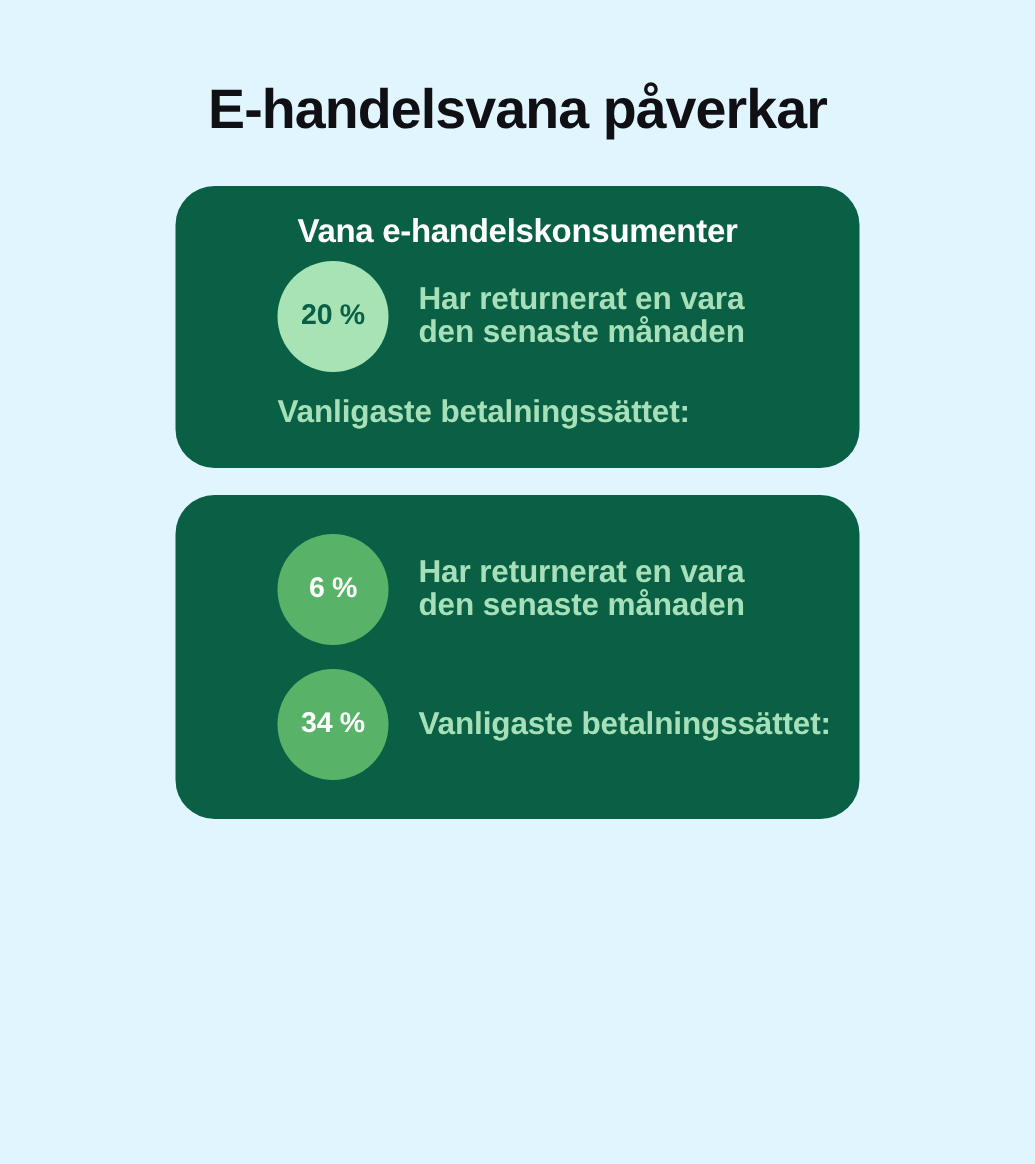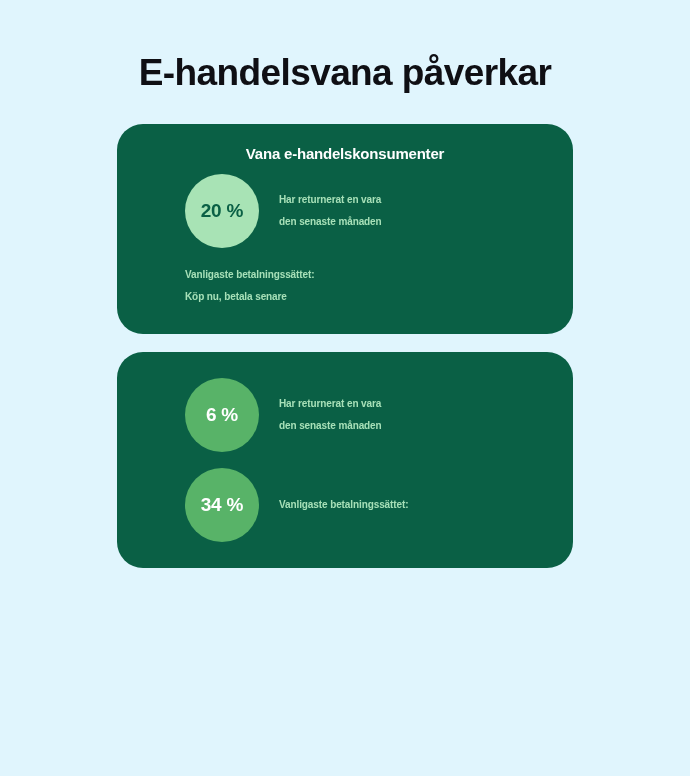--- a/index.html
+++ b/index.html
@@ -51,21 +51,21 @@
   .card {
     width: 456px;
     background: #0a6045;
     border-radius: 26px;
     box-sizing: border-box;
     padding: 18px 0 26px 0;
   }
   .card-header {
     text-align: center;
     color: #ffffff;
-    font-size: 15px;
+    font-size: 22px;
     font-weight: 700;
     letter-spacing: -0.2px;
     line-height: 24px;
     padding: 0 42px;
   }
 
   .stat-rows {
     margin-top: 8px;
     display: flex;
     flex-direction: column;
@@ -95,21 +95,21 @@
     background: #a8e3b5;
     color: #0a6045;
   }
   .stat-bubble.mid {
     background: #58b368;
     color: #ffffff;
   }
 
   .stat-label {
     color: #a7e0b8;
-    font-size: 10px;
+    font-size: 21px;
     font-weight: 700;
     line-height: 22px;
     letter-spacing: -0.1px;
   }
   .stat-label .lbl-line {
     display: block;
     white-space: nowrap;
   }
 </style>
 </head>
@@ -131,21 +131,20 @@
           <div class="stat-bubble pale">20 %</div>
           <div class="stat-label">
             <span class="lbl-line">Har returnerat en vara</span>
             <span class="lbl-line">den senaste månaden</span>
           </div>
         </div>
 
         <div class="stat-row">
           <div class="stat-label">
             <span class="lbl-line">Vanligaste betalningssättet:</span>
-            <span class="lbl-line">Köp nu, betala senare</span>
           </div>
         </div>
 
       </div>
     </div>
 
     <div class="card">
       <div class="stat-rows">
 
         <div class="stat-row">

